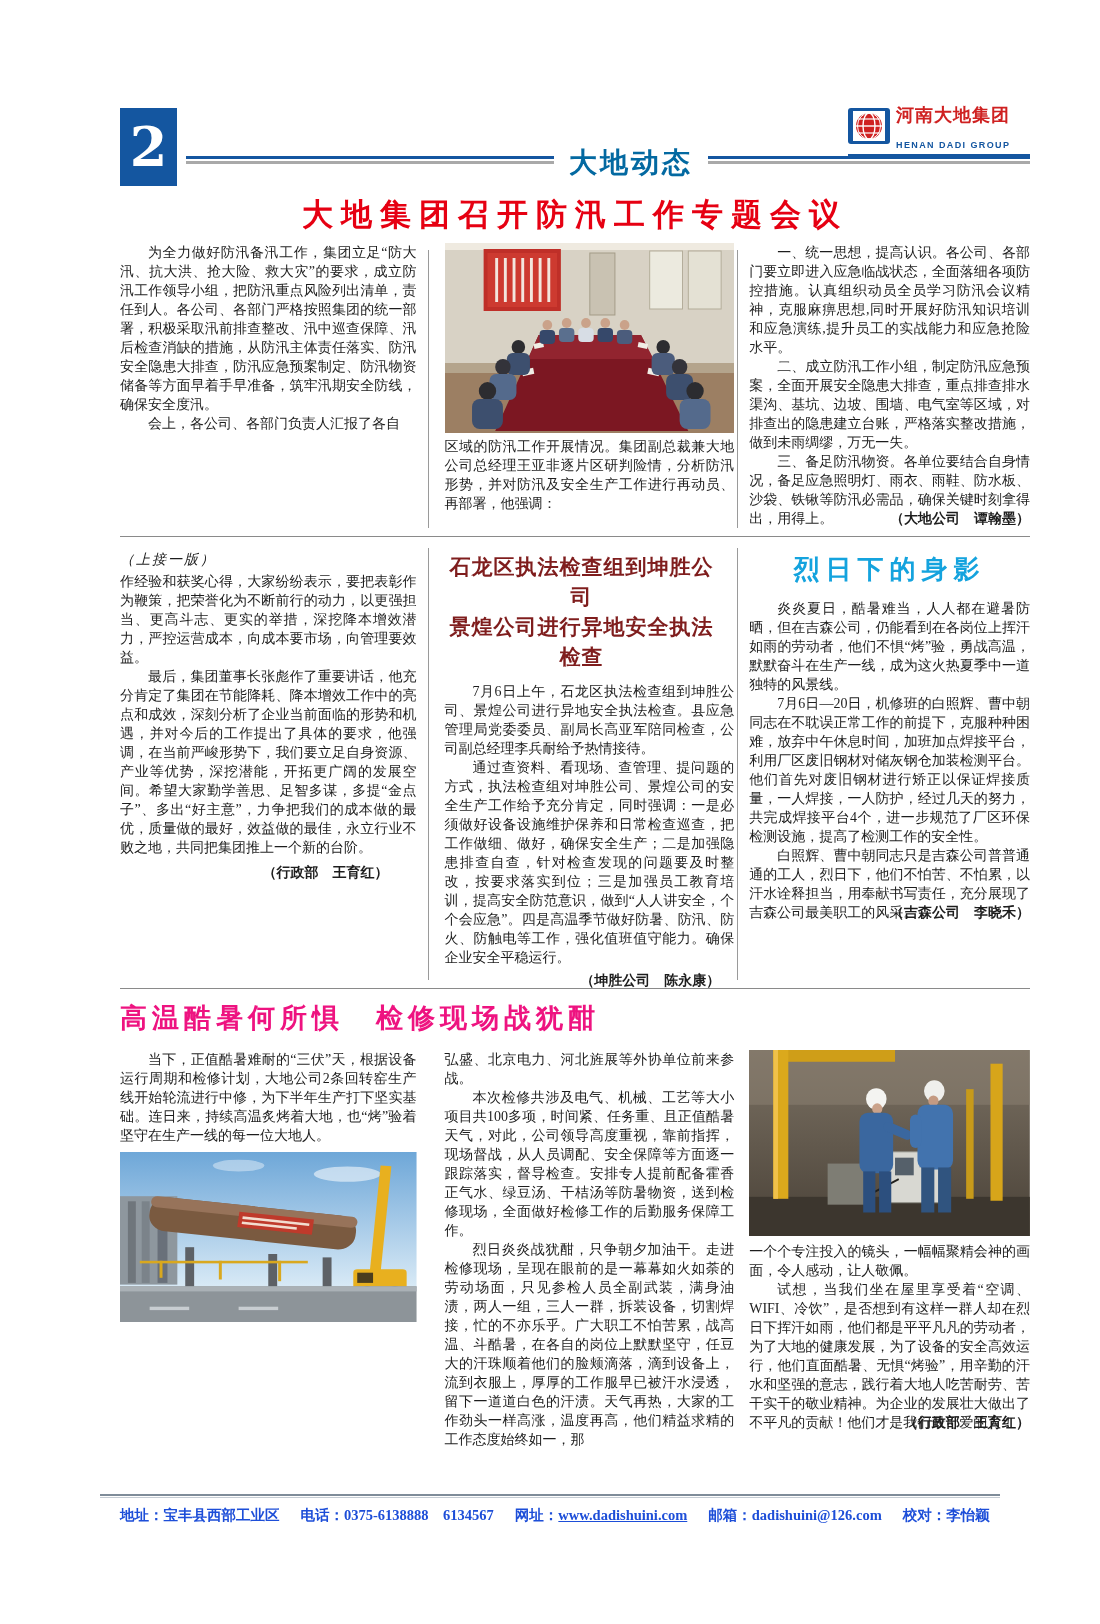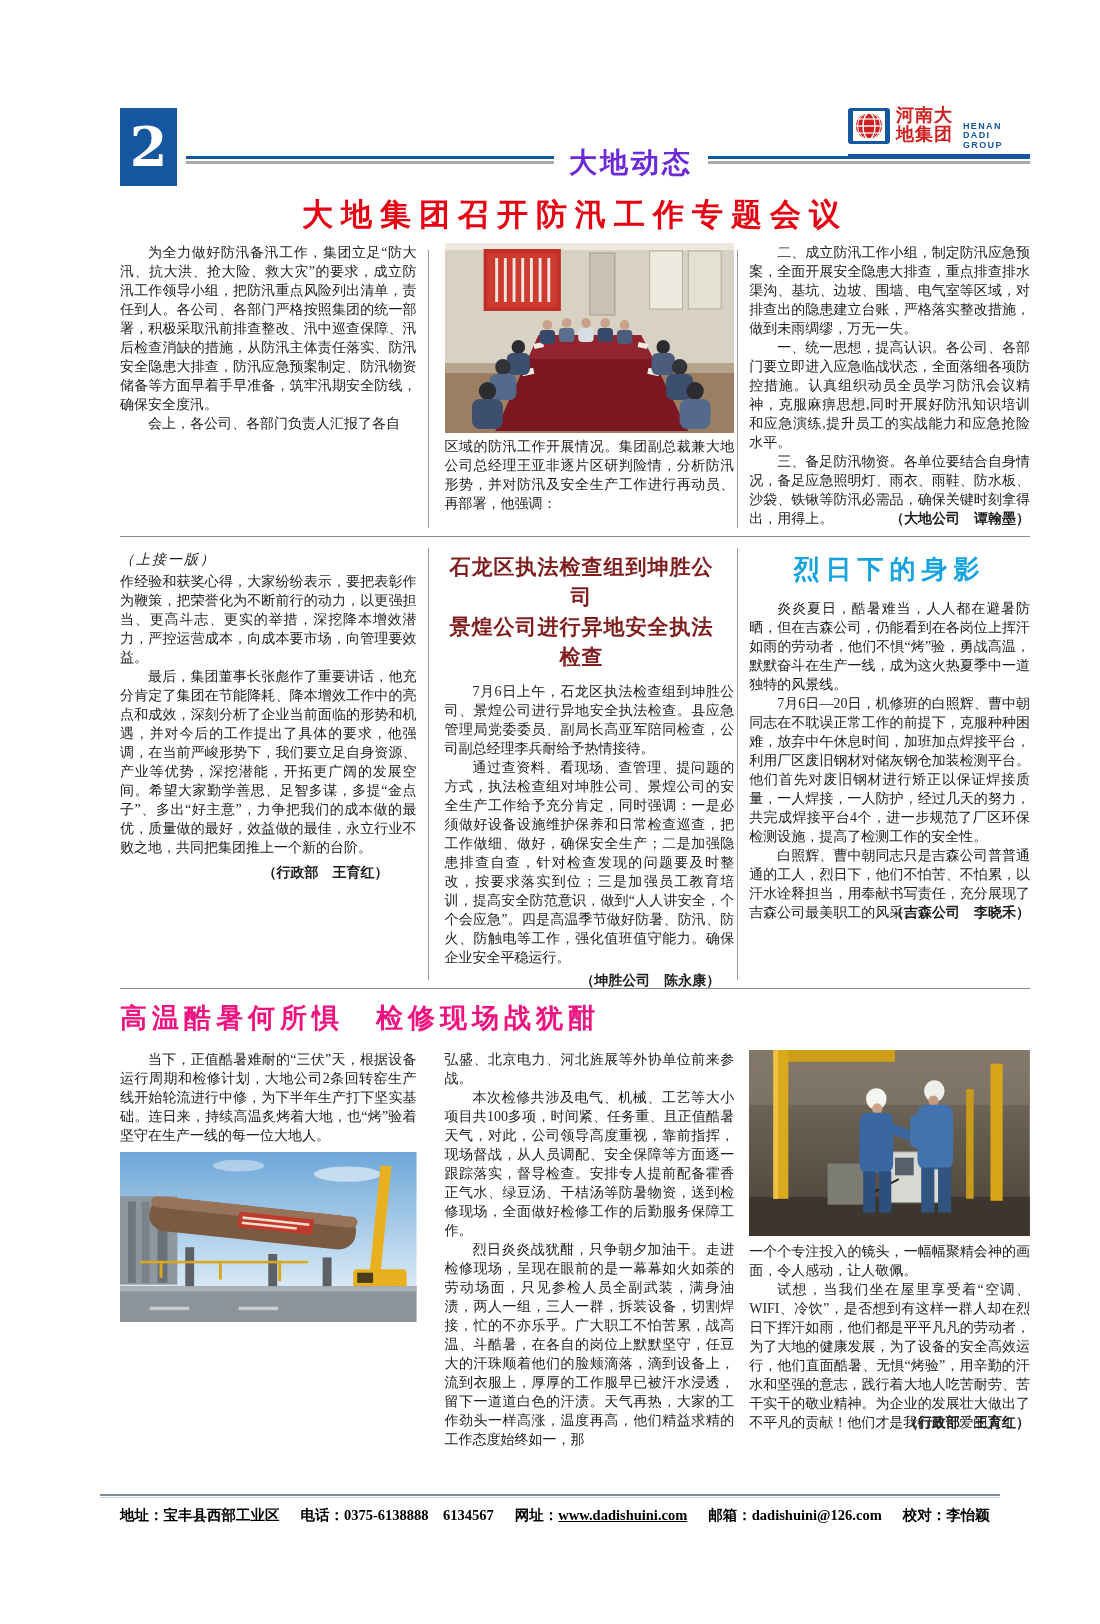--- a/index.html
+++ b/index.html
@@ -6,25 +6,25 @@
   .page{position:relative;width:1100px;height:1624px;background:#ffffff;overflow:hidden;
         font-family:"Liberation Serif","DejaVu Serif",serif;color:#1d1d1d;}
   
   .pagenum{position:absolute;left:120px;top:108px;width:57px;height:78px;background:#1456a0;
            color:#fff;font-family:"DejaVu Serif",serif;font-size:54px;font-weight:bold;
            display:flex;align-items:center;justify-content:center;}
   .hrule{position:absolute;height:8px;}
   .hrule .b{height:3px;background:#1456a0;}
   .hrule .g{height:3px;background:#a9a9a9;margin-top:2px;}
   .section-title{position:absolute;top:144px;left:556px;width:150px;text-align:center;
-                 color:#6d28d9;font-family:"Liberation Sans","DejaVu Sans",sans-serif;
+                 color:#0369a1;font-family:"Liberation Sans","DejaVu Sans",sans-serif;
                  font-weight:bold;font-size:28px;letter-spacing:3px;}
   .logo{position:absolute;top:106px;left:848px;width:182px;}
   .logo-row{display:flex;align-items:center;gap:6px;}
-  .logo-texts{display:flex;flex-direction:row;line-height:1.05;}
+  .logo-texts{display:flex;flex-direction:column;line-height:1.05;}
   .logo-cn{color:#cf2121;font-weight:bold;font-size:18px;letter-spacing:1px;
            font-family:"Liberation Sans","DejaVu Sans",sans-serif;}
   .logo-en{color:#1456a0;font-weight:bold;font-size:9px;letter-spacing:1.4px;
            font-family:"Liberation Sans","DejaVu Sans",sans-serif;margin-top:16px;}
   .logo-bar{height:4px;background:#1456a0;margin-top:4px;}
   
   .headline-red{position:absolute;top:194px;left:120px;width:910px;text-align:center;
                 color:#e60012;font-family:"Liberation Sans","DejaVu Sans",sans-serif;
                 font-weight:bold;font-size:31px;letter-spacing:8px;}
   .headline-pink{position:absolute;top:1000px;left:120px;width:910px;text-align:left;
@@ -46,21 +46,21 @@
   .continued{margin:0 0 2px 0;font-size:14px;line-height:20px;font-style:italic;letter-spacing:2px;}
   .vline{position:absolute;width:1px;background:#9a9a9a;}
   .hline{position:absolute;left:120px;width:910px;height:1px;background:#8a8a8a;}
   .photo{display:block;width:100%;}
   .photo svg{display:block;width:100%;height:100%;}
   
   .footer-rule{position:absolute;top:1494px;left:100px;width:900px;}
   .footer-rule .a{height:2px;background:#7f8c99;}
   .footer-rule .b2{height:1px;background:#c5ccd3;margin-top:1px;}
   .footer{position:absolute;top:1506px;left:120px;width:910px;display:flex;gap:21px;
-          font-size:14.5px;font-weight:600;color:#000000;}
+          font-size:14.5px;font-weight:600;color:#1d4ed8;}
   .footer .u{text-decoration:underline;}
 </style>
 </head>
 <body>
 
 <div class="page">
 
   <div class="pagenum">2</div>
   <div class="hrule" style="left:186px;top:156px;width:368px;">
       <div class="b"></div>
@@ -151,22 +151,22 @@
             <rect x="214" y="110" width="24" height="22" rx="6" fill="#4b5c7c"></rect>
           <circle cx="243" cy="124" r="8" fill="#33333a"></circle>
             <rect x="229" y="131" width="28" height="26" rx="7" fill="#3d4f6e"></rect>
           <circle cx="259" cy="148" r="9" fill="#2c2c30"></circle>
             <rect x="243" y="156" width="32" height="30" rx="8" fill="#546a8c"></rect>
         </svg>
       </span>
       <p class="t" style="margin-top:4px;">区域的防汛工作开展情况。集团副总裁兼大地公司总经理王亚非逐片区研判险情，分析防汛形势，并对防汛及安全生产工作进行再动员、再部署，他强调：</p>
     </div>
     <div class="c3">
+      <p class="t ind">一、统一思想，提高认识。各公司、各部门要立即进入应急临战状态，全面落细各项防控措施。认真组织动员全员学习防汛会议精神，克服麻痹思想,同时开展好防汛知识培训和应急演练,提升员工的实战能力和应急抢险水平。</p>
       <p class="t ind">二、成立防汛工作小组，制定防汛应急预案，全面开展安全隐患大排查，重点排查排水渠沟、基坑、边坡、围墙、电气室等区域，对排查出的隐患建立台账，严格落实整改措施，做到未雨绸缪，万无一失。</p>
-      <p class="t ind">一、统一思想，提高认识。各公司、各部门要立即进入应急临战状态，全面落细各项防控措施。认真组织动员全员学习防汛会议精神，克服麻痹思想,同时开展好防汛知识培训和应急演练,提升员工的实战能力和应急抢险水平。</p>
       <p class="t ind">三、备足防汛物资。各单位要结合自身情况，备足应急照明灯、雨衣、雨鞋、防水板、沙袋、铁锹等防汛必需品，确保关键时刻拿得出，用得上。</p>
       <p class="byline inline">（大地公司　谭翰墨）</p>
     </div>
   </div>
 
   <div class="hline" style="top:536px;"></div>
 
   <div class="band" style="top:550px;">
     <div class="c1">
       <p class="continued">（上接一版）</p>

